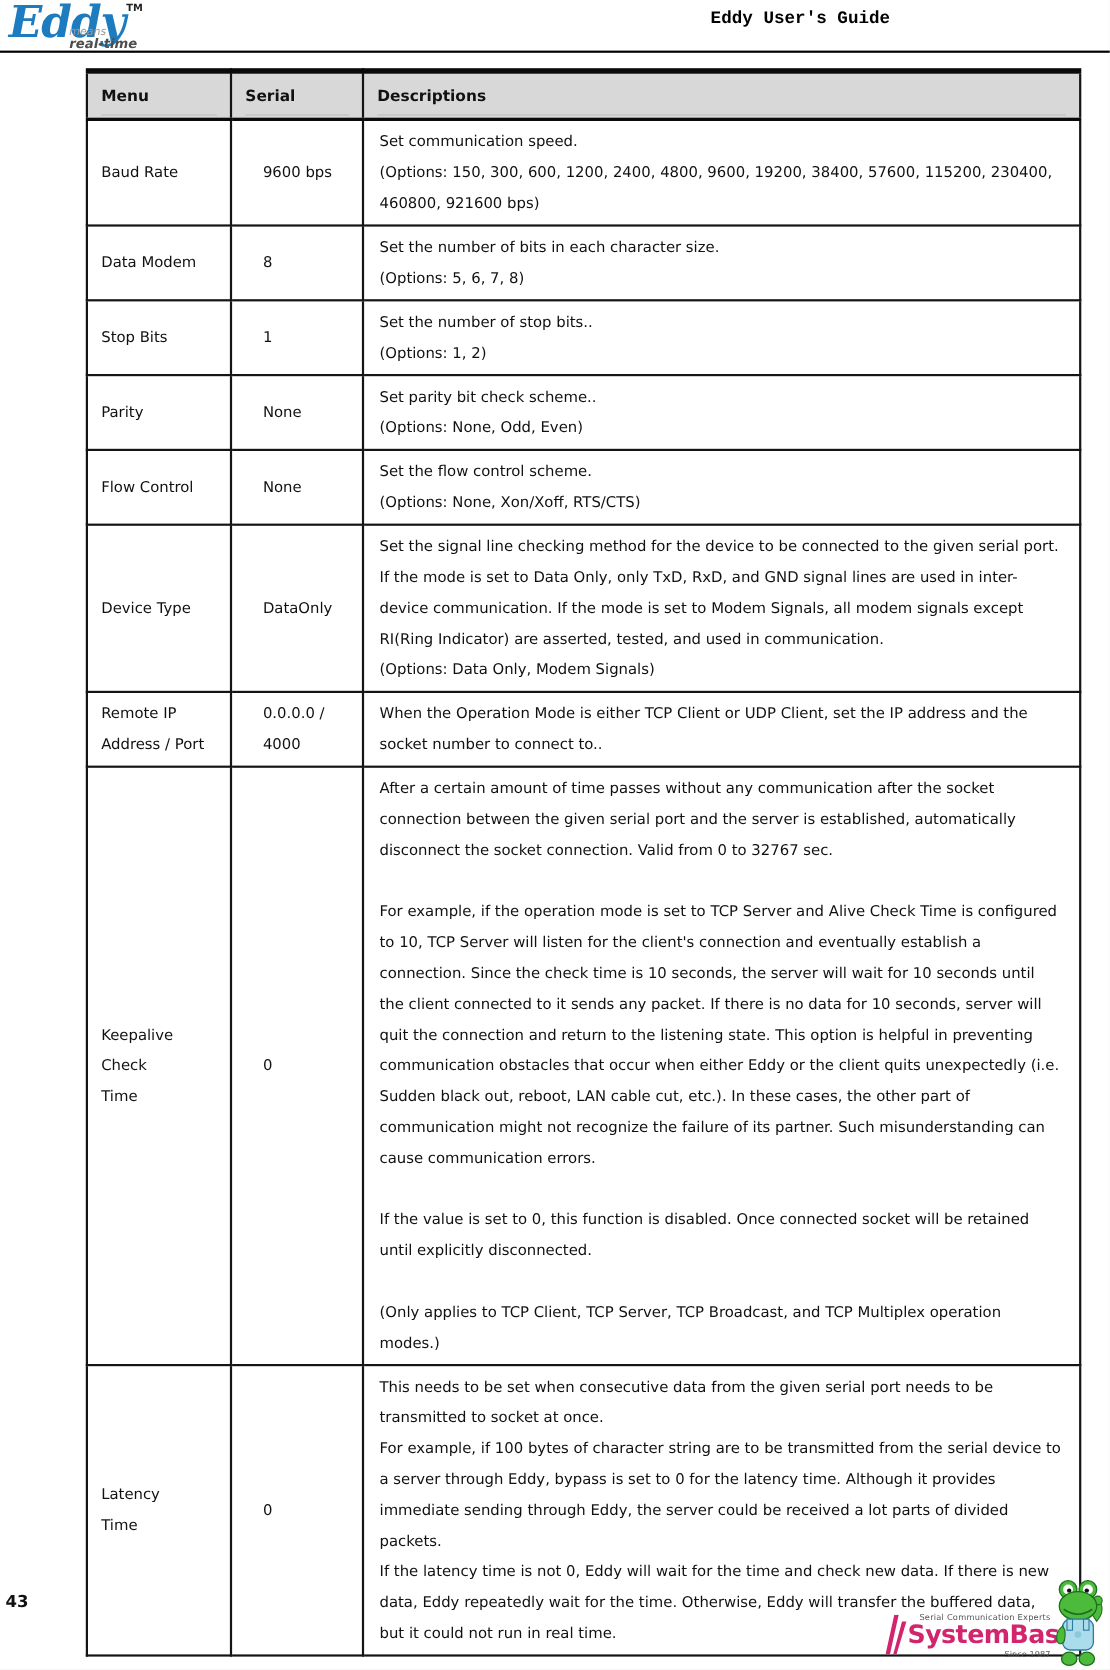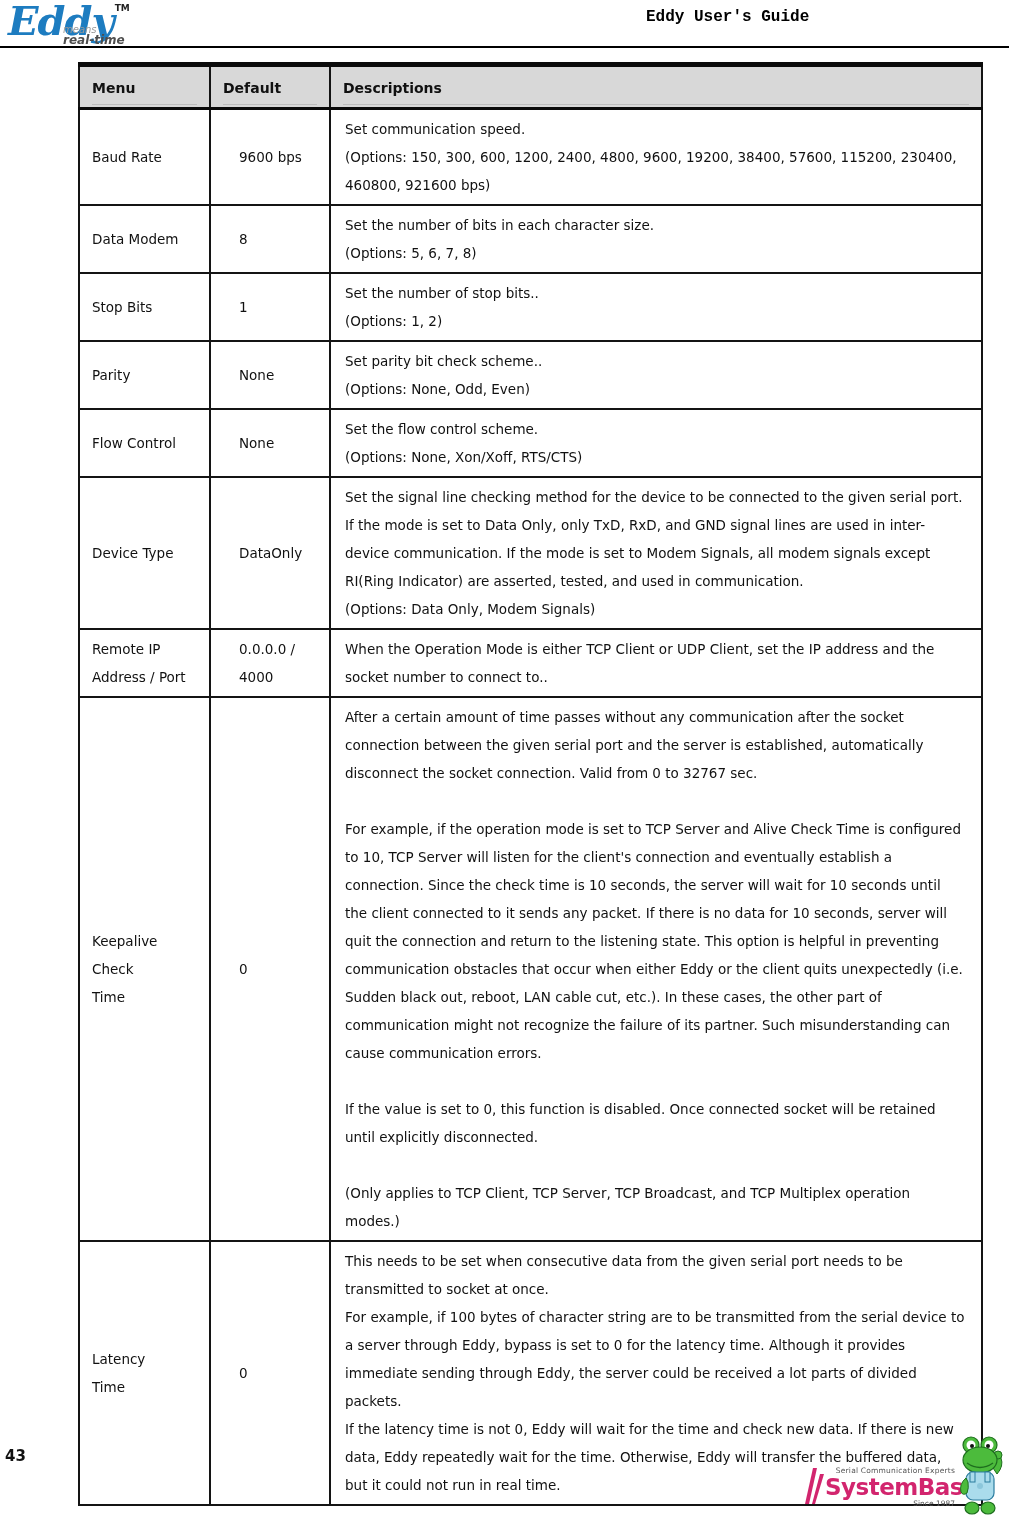--- a/index.html
+++ b/index.html
@@ -89,21 +89,21 @@
           <col class="c-menu">
           <col class="c-def">
           <col class="c-desc">
         </colgroup>
       <thead>
         <tr>
           <th>
               <span class="th-inner">Menu</span>
             </th>
           <th>
-              <span class="th-inner">Default</span>
+              <span class="th-inner">Serial</span>
             </th>
           <th>
               <span class="th-inner">Descriptions</span>
             </th>
         </tr>
       </thead>
       <tbody>
         <tr>
           <td class="menu">Baud Rate</td>
           <td class="def">9600 bps</td>

